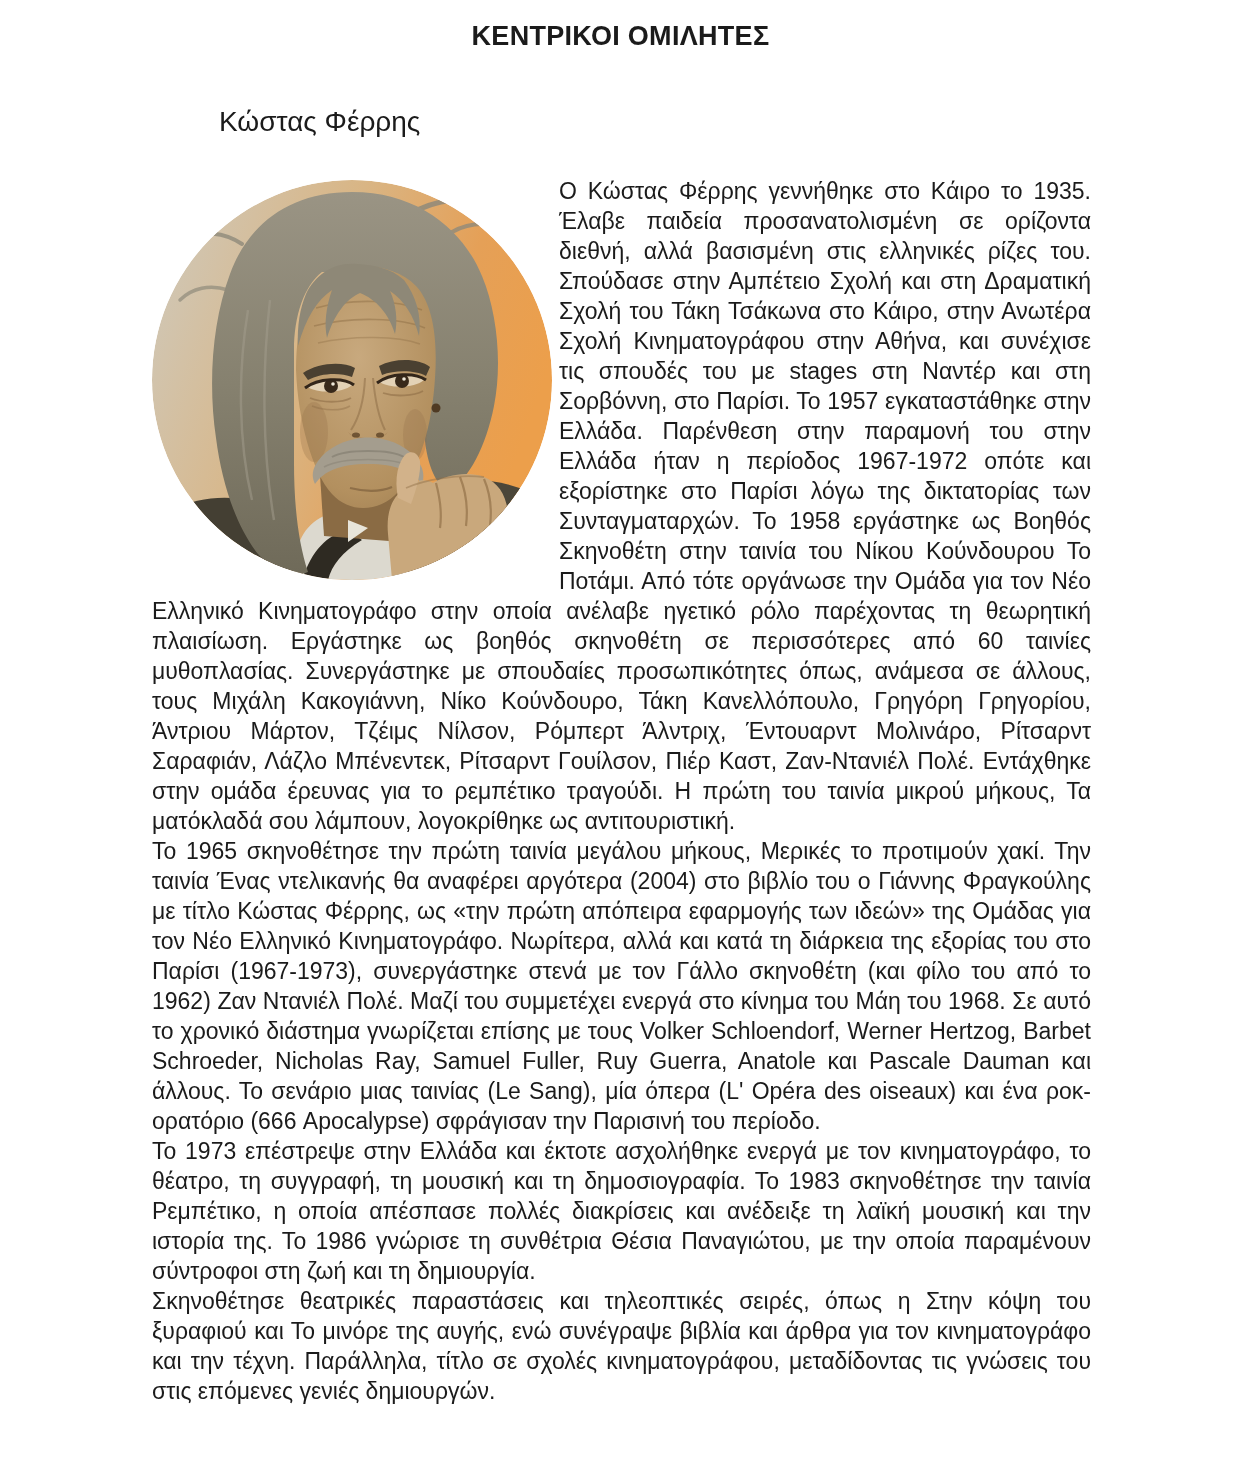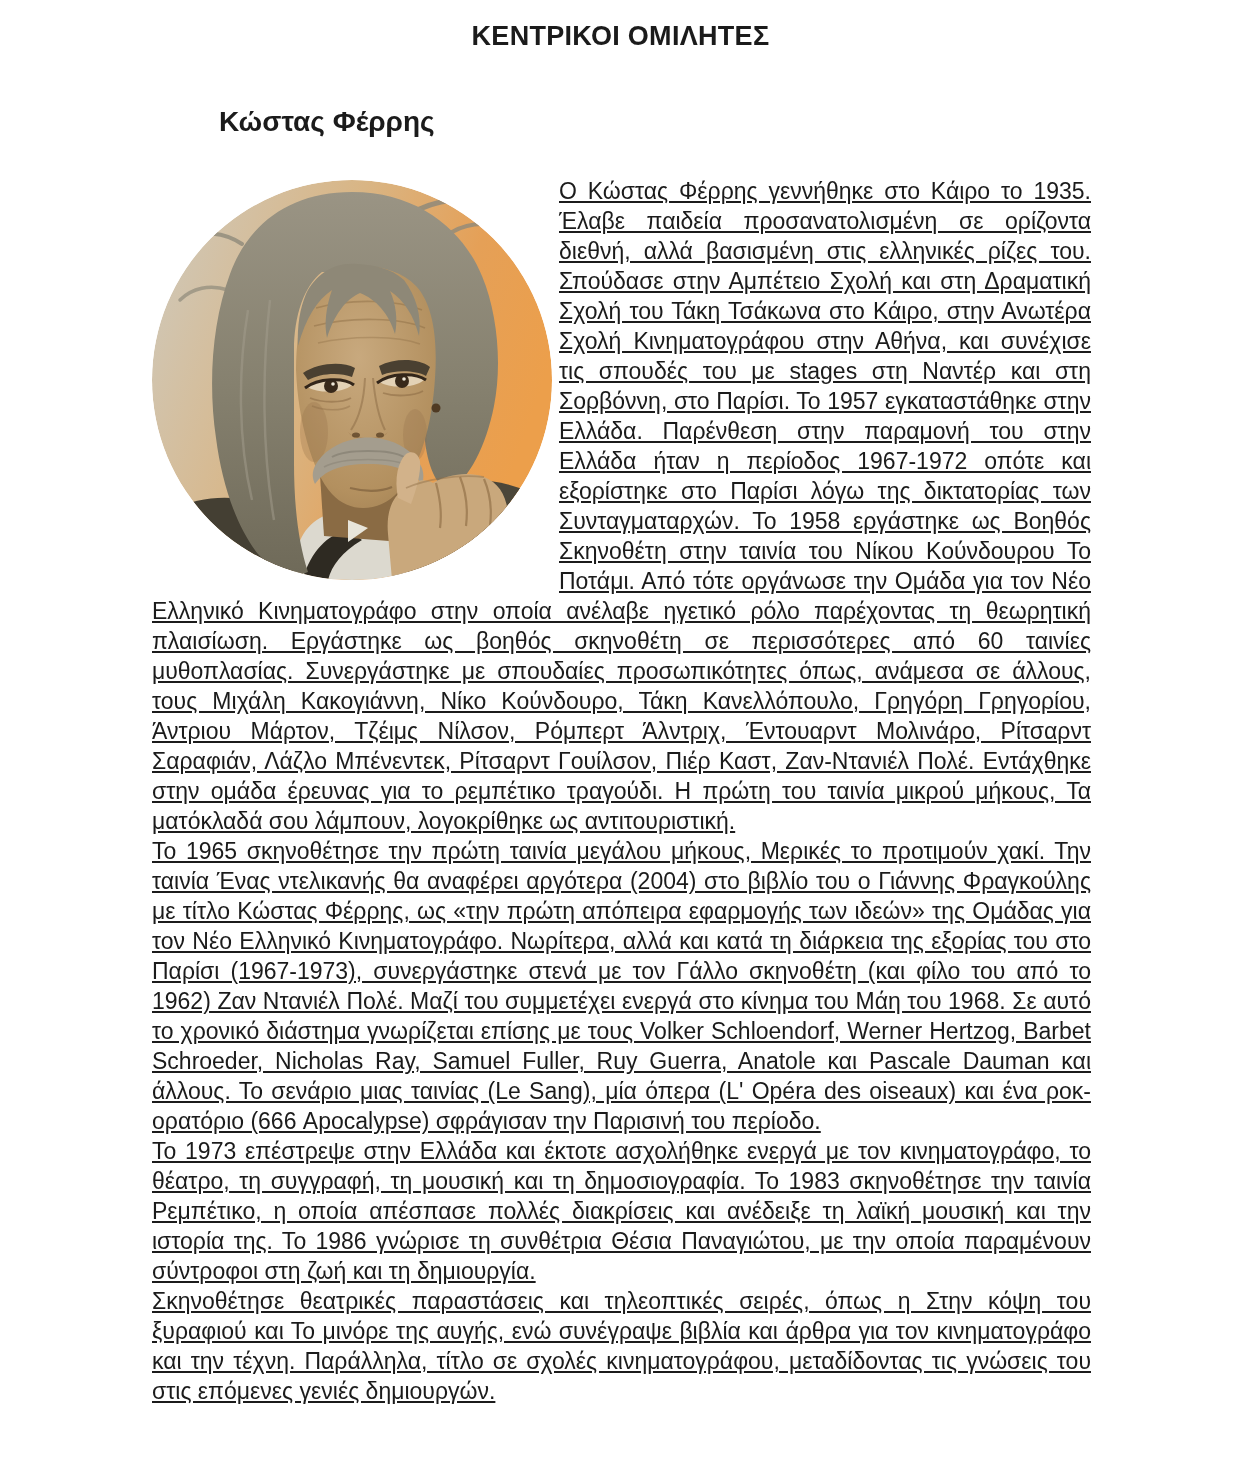--- a/index.html
+++ b/index.html
@@ -19,30 +19,29 @@
     padding-top: 21px;
     text-align: center;
     font-size: 27px;
     font-weight: 700;
     letter-spacing: 0.3px;
     color: var(--text, #1b1b1b);
   }
   .speaker-name {
     margin: 54px 16px 0 200px;
     font-size: 28px;
-    font-weight: 700;
+    font-weight: 400;
     color: var(--text, #1b1b1b);
   }
   .bio {
     margin: 38px 131px 0 133px;
     font-size: 23px;
     line-height: 30px;
     text-align: justify;
     color: var(--text, #1b1b1b);
-    text-decoration: underline;
   }
   .bio p { margin: 0; }
   .photo-float {
     float: left;
     width: 407px;
     height: 418px;
   }
   .photo-float svg {
     display: block;
     width: 400px;

